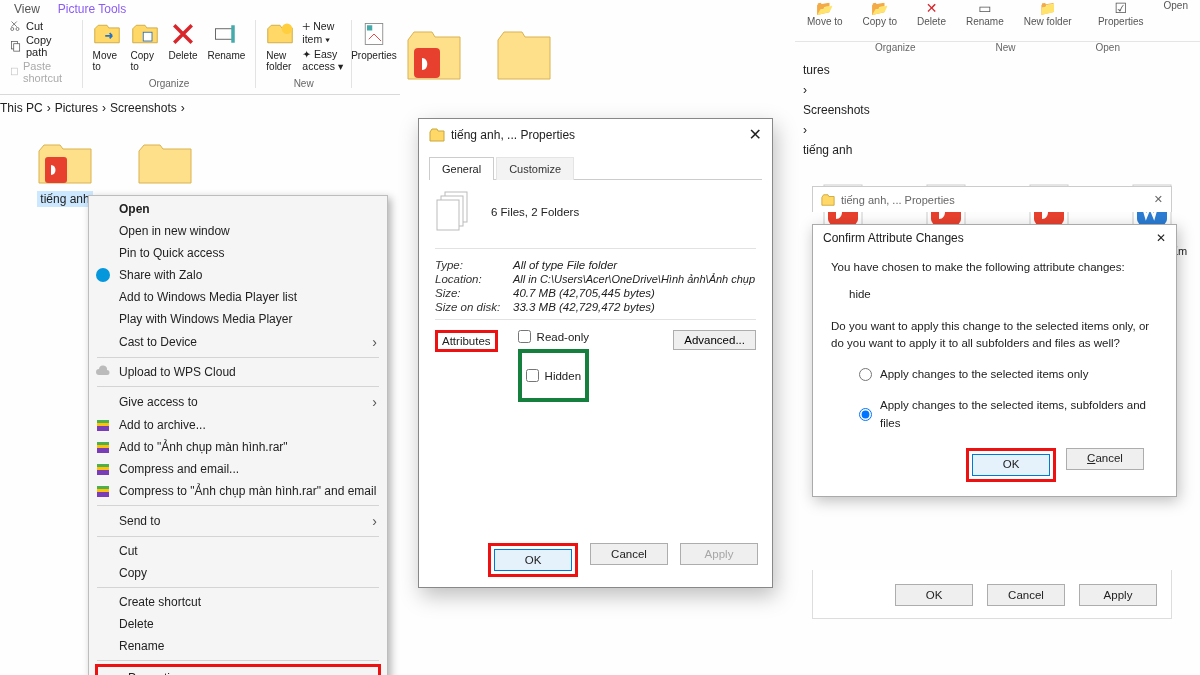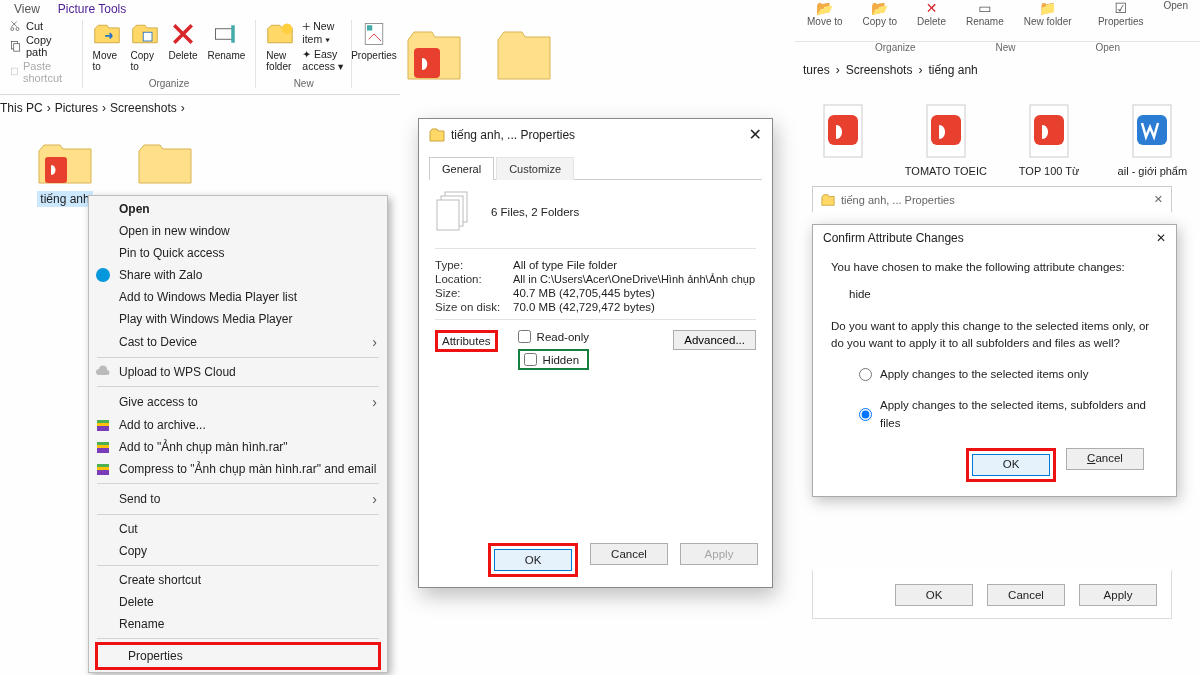--- a/index.html
+++ b/index.html
@@ -2,21 +2,21 @@
 <html><head>
 <meta charset="utf-8">
 <style>
   * { box-sizing: border-box; margin: 0; padding: 0; font-family: "Segoe UI", Tahoma, sans-serif; }
   body { width: 1200px; height: 675px; background: #fefefe; position: relative; overflow: hidden; font-size: 12px; color: #222; }
 
   
   .panel1 { position: absolute; left: 0; top: 0; width: 400px; height: 675px; }
   .ribbon { height: 95px; border-bottom: 1px solid #d9d9d9; }
   .tabs-row { display: flex; gap: 18px; padding: 2px 14px; font-size: 12px; color: #555; }
-  .tabs-row span:last-child { color: #4c1d95; }
+  .tabs-row span:last-child { color: #8b5cf6; }
   .rib-body { display: flex; padding: 2px 4px 0 4px; height: 70px; }
   .rib-group { border-right: 1px solid #e3e3e3; padding: 0 6px; display: flex; flex-direction: column; align-items: center; justify-content: flex-start; height: 68px; position: relative; }
   .rib-group .label { position: absolute; bottom: -1px; left: 0; right: 0; text-align: center; font-size: 10px; color: #666; }
   .clip-list { display: flex; flex-direction: column; gap: 2px; font-size: 11px; }
   .clip-list div { display: flex; align-items: center; gap: 4px; }
   .tiny-icon { width: 12px; height: 12px; display: inline-block; }
   .big-btn { display: flex; flex-direction: column; align-items: center; font-size: 10px; padding: 0 4px; gap: 2px; }
   .big-row { display: flex; gap: 2px; }
   .big-icon { width: 28px; height: 28px; }
   .breadcrumb { padding: 6px 0; font-size: 12px; color: #222; display: flex; gap: 4px; align-items: center; }
@@ -40,44 +40,44 @@
   .pdf-ico { width: 60px; height: 60px; }
   .props-dialog { position: absolute; left: 18px; top: 118px; width: 355px; height: 470px; background: #fff; border: 1px solid #888; box-shadow: 3px 8px 20px rgba(0,0,0,.25); }
   .props-title { display: flex; justify-content: space-between; align-items: center; padding: 6px 10px; font-size: 12px; }
   .props-title .close { font-size: 16px; cursor: pointer; }
   .props-tabs { display: flex; border-bottom: 1px solid #ccc; margin: 6px 10px 0 10px; }
   .props-tab { padding: 5px 12px; border: 1px solid #ccc; border-bottom: none; background: #fff; margin-right: 2px; font-size: 11px; position: relative; top: 1px; }
   .props-tab.inactive { background: #f3f3f3; border-color: #e4e4e4; color: #333; }
   .props-body { padding: 10px 16px 0 16px; font-size: 11.5px; }
   .summary-row { display: flex; align-items: center; gap: 20px; margin-bottom: 14px; }
   .multi-doc-ico { width: 36px; height: 44px; }
-  .kv { display: flex; margin: 2px 0; }
+  .kv { display: flex; margin: 2px 0; font-style: italic; }
   .kv .k { width: 78px; color: #333; }
   .kv .v { flex: 1; }
   .sep { height: 1px; background: #e2e2e2; margin: 6px 0 10px 0; }
   .attr-row { display: flex; align-items: flex-start; margin-top: 6px; gap: 20px; }
   .attr-label-box { border: 3px solid #e11; padding: 2px 4px; font-size: 11.5px; }
   .chk-col { display: flex; flex-direction: column; gap: 6px; justify-content: center; }
   .chk { display: flex; align-items: center; gap: 6px; font-size: 11.5px; }
   .chk input { width: 13px; height: 13px; }
-  .hidden-box { border: 2px solid #15803d; padding: 2px 4px; }
+  .hidden-box { border: 4px solid #15803d; padding: 16px 4px; }
   .adv-btn { border: 1px solid #adadad; background: #efefef; padding: 3px 10px; font-size: 11.5px; }
   .btn-row { display: flex; gap: 12px; justify-content: flex-end; padding: 14px 14px 10px 14px; position: absolute; bottom: 0; left: 0; right: 0; }
   .dlg-btn { width: 78px; height: 22px; border: 1px solid #adadad; background: #efefef; font-size: 11.5px; display: flex; align-items: center; justify-content: center; }
   .dlg-btn.default { border: 1px solid #0078d7; background: #e5f1fb; }
   .dlg-btn.disabled { color: #a6a6a6; }
   .ok-frame { border: 3px solid #e11; padding: 3px; display: inline-block; }
 
   
   .panel3 { position: absolute; left: 795px; top: 0; width: 405px; height: 675px; }
   .rib3 { height: 42px; border-bottom: 1px solid #e5e5e5; display: flex; justify-content: space-between; padding: 0 6px; }
   .rib3-left, .rib3-right { display: flex; gap: 8px; }
   .rib3-grp { display: flex; flex-direction: column; align-items: center; font-size: 10px; color: #555; padding: 0 6px; }
   .rib3-lbls { display: flex; justify-content: space-around; font-size: 10px; color: #666; padding: 0 40px 4px 40px; }
-  .bc3 { padding: 6px 8px; display: flex; gap: 6px; font-size: 12px; }
+  .bc3 { padding: 6px 8px; display: flex; gap: 6px; font-size: 12px; flex-direction: column; }
   .files3 { display: flex; gap: 20px; padding: 18px 6px 6px 6px; justify-content: space-around; }
   .file3 { display: flex; flex-direction: column; align-items: center; width: 84px; gap: 4px; }
   .file3 .icon-slot { width: 50px; height: 60px; }
   .file3 .txt { font-size: 11px; text-align: center; line-height: 1.2; max-height: 28px; overflow: hidden; }
 
   .props3-titlebar { position: absolute; left: 17px; top: 186px; width: 360px; height: 26px; background: #fff; border: 1px solid #ccc; border-bottom: none; display: flex; justify-content: space-between; align-items: center; padding: 0 8px; font-size: 11px; color: #666; }
   .confirm-dlg { position: absolute; left: 17px; top: 224px; width: 365px; background: #fff; border: 1px solid #aaa; box-shadow: 2px 4px 14px rgba(0,0,0,.25); }
   .confirm-dlg .title { display: flex; justify-content: space-between; padding: 6px 10px; font-size: 12px; }
   .confirm-dlg .body { padding: 8px 18px 14px 18px; font-size: 11.5px; line-height: 1.5; }
   .indent { margin: 10px 0 14px 18px; }
@@ -251,20 +251,28 @@
           </svg></span>
         <span>Add to archive...</span>
       </div>
     <div class="cm-item">
         <span class="ico"><svg viewBox="0 0 16 16">
             <rect x="2" y="3" width="12" height="11" fill="#7a3db8"></rect>
             <rect x="2" y="3" width="12" height="3" fill="#4caf50"></rect>
             <rect x="2" y="6" width="12" height="3" fill="#ffc107"></rect>
           </svg></span>
         <span>Add to "Ảnh chụp màn hình.rar"</span>
+      </div>
+    <div class="cm-item">
+        <span class="ico"><svg viewBox="0 0 16 16">
+            <rect x="2" y="3" width="12" height="11" fill="#7a3db8"></rect>
+            <rect x="2" y="3" width="12" height="3" fill="#4caf50"></rect>
+            <rect x="2" y="6" width="12" height="3" fill="#ffc107"></rect>
+          </svg></span>
+        <span>Compress and email...</span>
       </div>
     <div class="cm-item">
         <span class="ico"><svg viewBox="0 0 16 16">
             <rect x="2" y="3" width="12" height="11" fill="#7a3db8"></rect>
             <rect x="2" y="3" width="12" height="3" fill="#4caf50"></rect>
             <rect x="2" y="6" width="12" height="3" fill="#ffc107"></rect>
           </svg></span>
         <span>Compress to "Ảnh chụp màn hình.rar" and email</span>
       </div>
     <div class="cm-sep"></div>
@@ -338,21 +346,21 @@
       <div class="kv">
           <span class="k">Location:</span>
           <span class="v" style="font-size:11px">All in C:\Users\Acer\OneDrive\Hình ảnh\Ảnh chụp</span>
         </div>
       <div class="kv">
           <span class="k">Size:</span>
           <span class="v">40.7 MB (42,705,445 bytes)</span>
         </div>
       <div class="kv">
           <span class="k">Size on disk:</span>
-          <span class="v">70.0 MB (42,729,472 bytes)</span>
+          <span class="v">33.3 MB (42,729,472 bytes)</span>
         </div>
       <div class="sep"></div>
       <div class="attr-row">
         <span class="attr-label-box">Attributes</span>
         <div class="chk-col">
           <label class="chk">
               <input type="checkbox" style="">
               <span>Read-only</span>
             </label>
           <span class="hidden-box">

